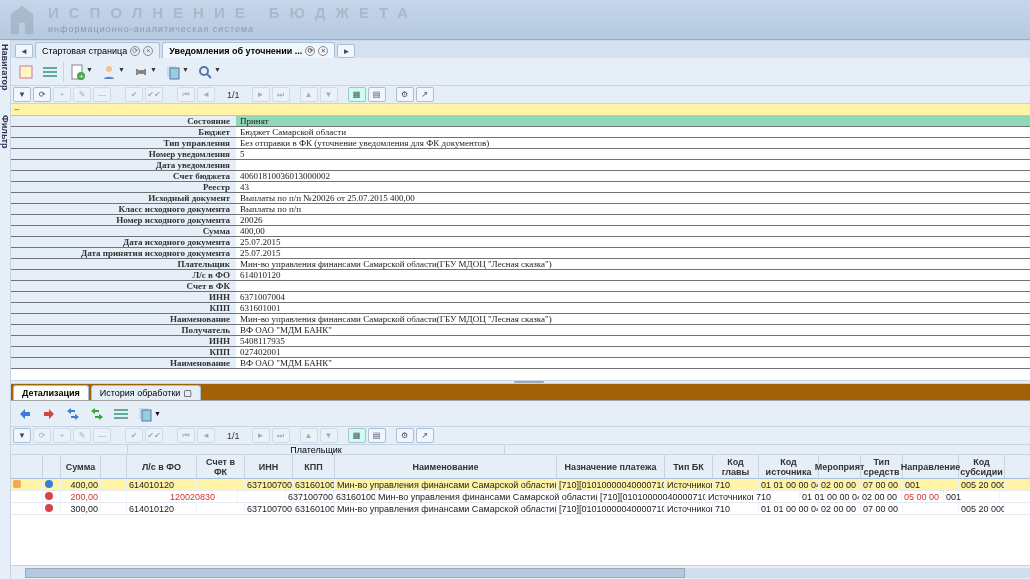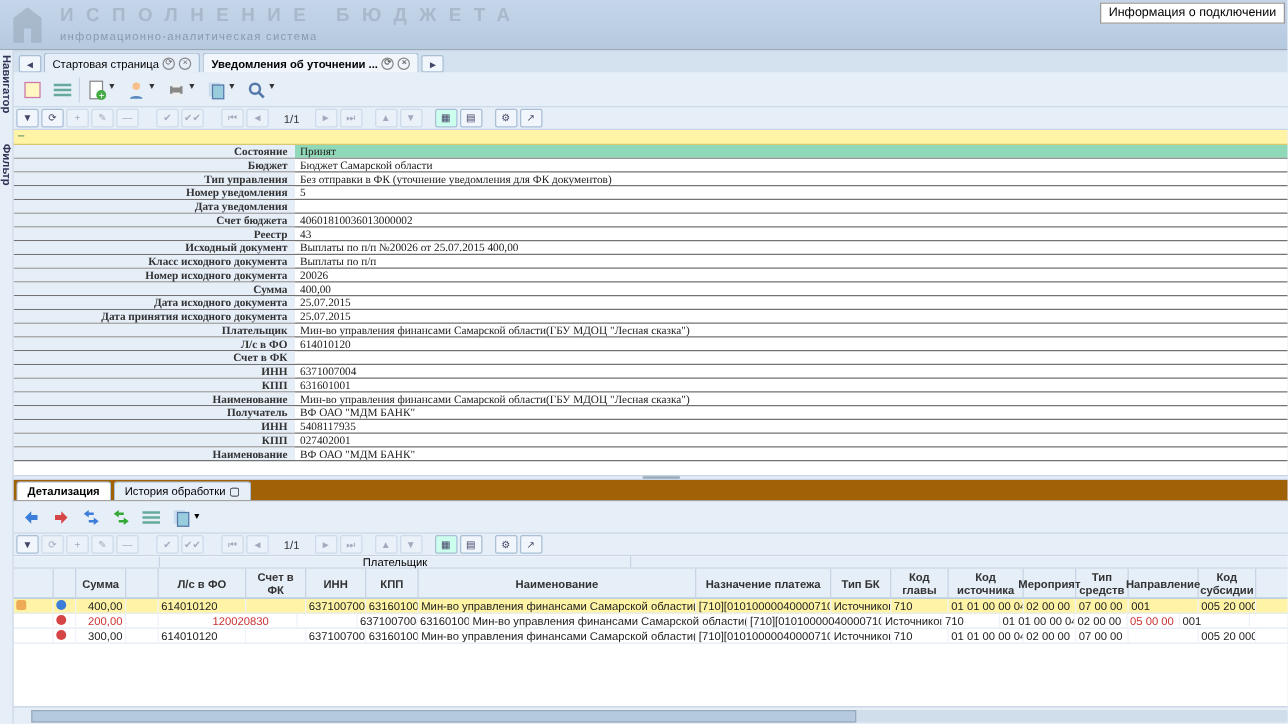--- a/index.html
+++ b/index.html
@@ -60,21 +60,20 @@
 <body>
 
 <div class="app-header">
   <div class="logo">
     <svg width="34" height="34" viewBox="0 0 24 24">
         <path fill="#9ab" d="M4 22V8l8-6 8 6v14h-6v-8h-4v8z"></path>
       </svg>
   </div>
   <div class="title">ИСПОЛНЕНИЕ БЮДЖЕТА</div>
   <div class="subtitle">информационно-аналитическая система</div>
-  <div class="conn-btn">Информация о подключении</div>
 </div>
 
 <div class="body-area">
   <div class="side-rail">
     <div class="side-label">Навигатор</div>
     <div class="side-label" style="margin-top:20px">Фильтр</div>
   </div>
 
   <div class="main">
     <div class="tabs">

